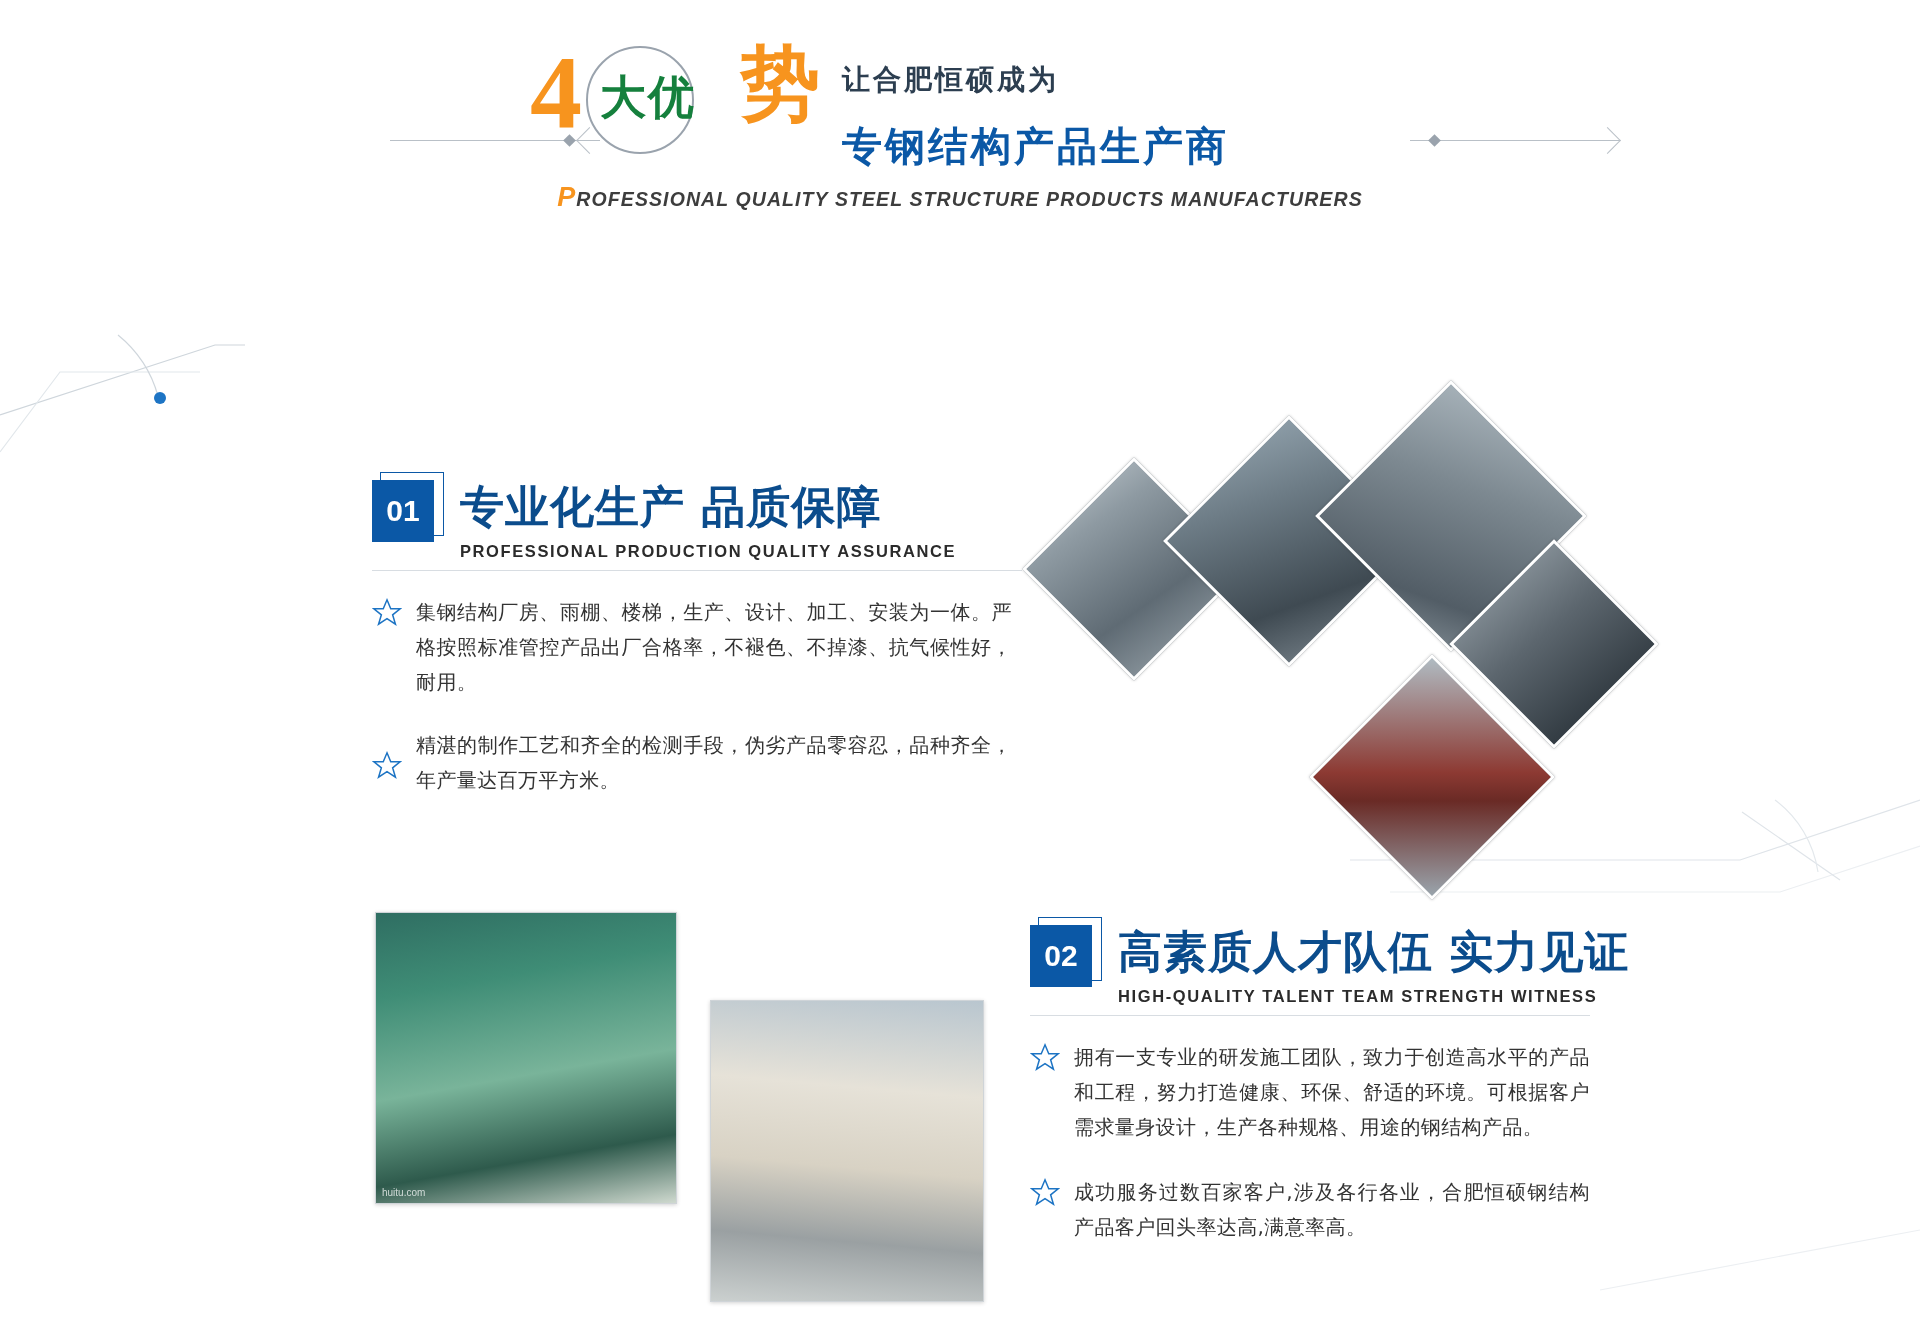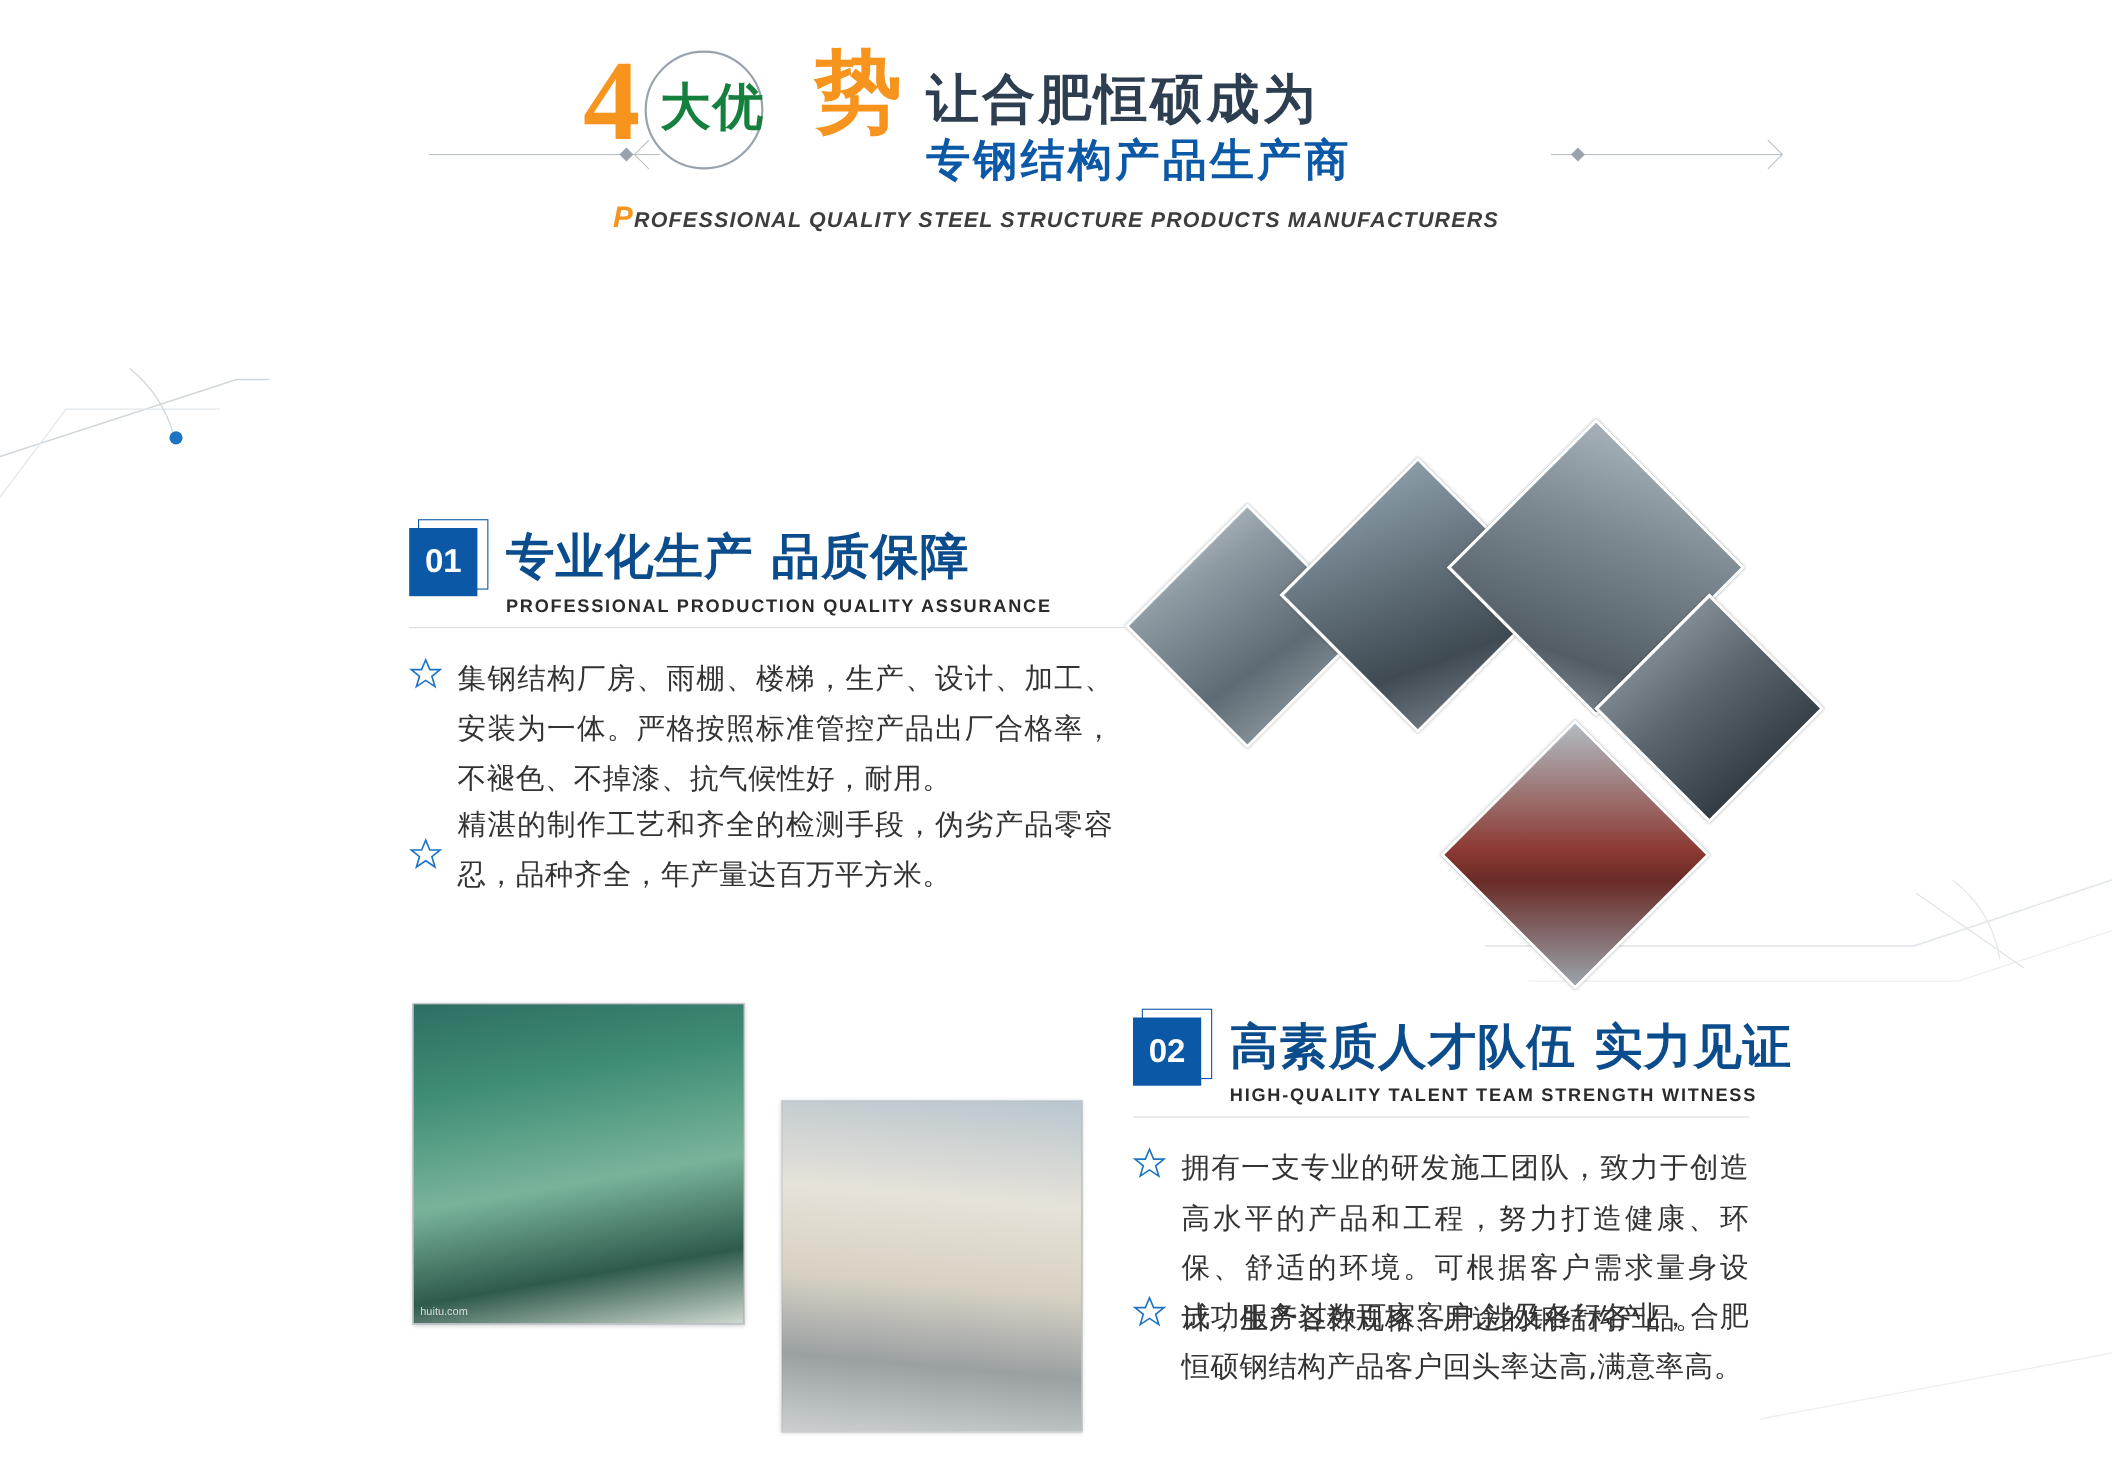--- a/index.html
+++ b/index.html
@@ -80,21 +80,21 @@
     font-size: 80px;
     font-weight: bold;
     color: #f7941e;
     line-height: 1;
     font-family: "DejaVu Sans", "Liberation Sans", sans-serif;
   }
   .slogan-1 {
     position: absolute;
     left: 432px;
     top: 28px;
-    font-size: 48px;
+    font-size: 28px;
     font-weight: bold;
     color: #2c3e50;
     letter-spacing: 3px;
     line-height: 1;
     font-family: "DejaVu Sans", "Liberation Sans", sans-serif;
   }
   .slogan-2 {
     position: absolute;
     left: 432px;
     top: 88px;
@@ -219,21 +219,21 @@
   }
   .star {
     flex: 0 0 auto;
     width: 30px;
     height: 30px;
     margin-right: 14px;
     position: relative;
     top: 2px;
   }
   .bullet-text {
-    font-size: 26px;
+    font-size: 20px;
     line-height: 1.75;
     color: #333;
     letter-spacing: 0.4px;
     font-family: "DejaVu Sans", "Liberation Sans", sans-serif;
     text-align: justify;
   }
 
   
   .photo {
     position: absolute;

